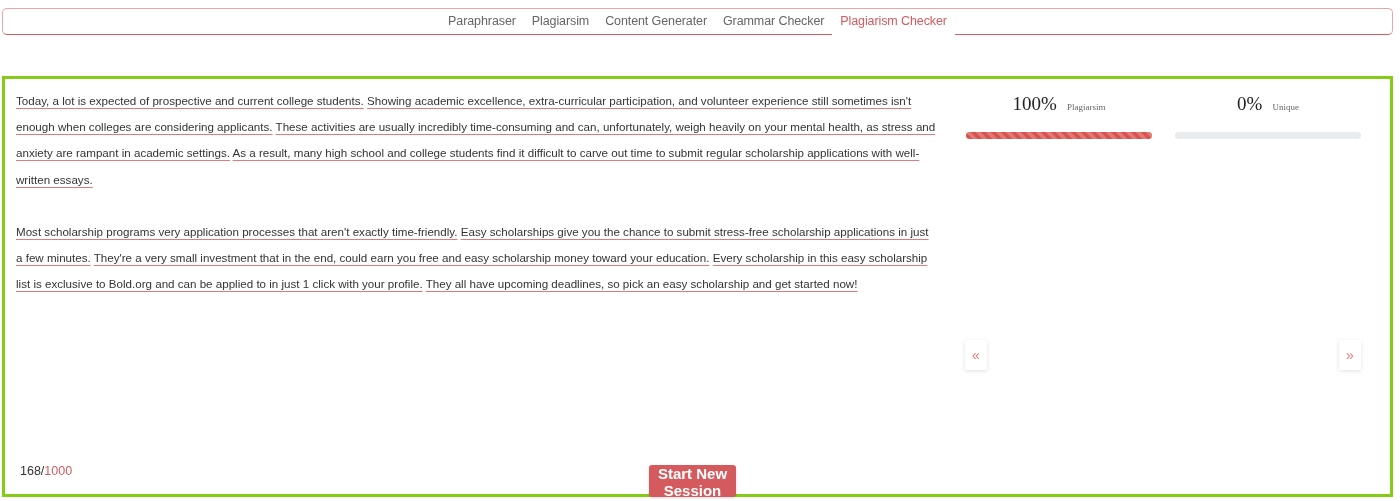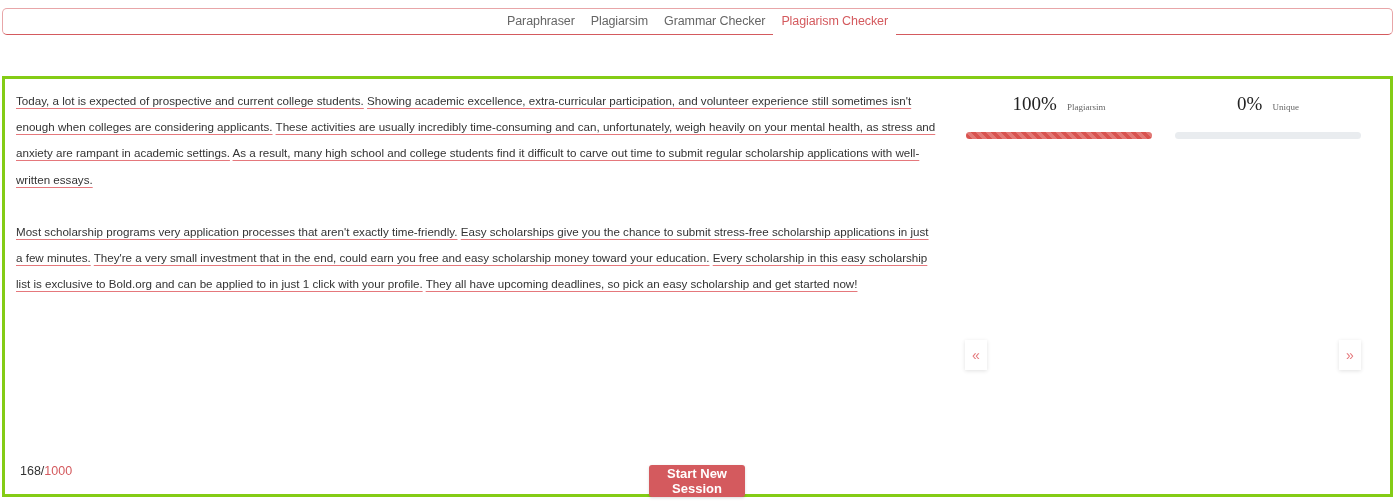--- a/index.html
+++ b/index.html
@@ -78,33 +78,34 @@
       color: #e5787c; font-size: 14px; cursor: pointer;
     }
     .nav-arrow.prev { left: 960px; }
     .nav-arrow.next { left: 1334px; }
 
     .counter {
       position: absolute; left: 15px; top: 385px; font-size: 12.5px; color: #333;
     }
     .counter .max { color: #d45a5e; }
     .start-btn {
-      position: absolute; left: 644px; top: 386px; width: 96px; height: 32px;
+      position: absolute; left: 644px; top: 386px; width: 87px; height: 32px;
       background: #d45a5e; color: #fff; border: none; border-radius: 3px;
-      font-size: 13px; font-weight: bold; cursor: pointer;
+      font-size: 15px; font-weight: bold; cursor: pointer;
       font-family: "Liberation Sans", "DejaVu Sans", sans-serif;
       box-shadow: 0 1px 3px rgba(0,0,0,0.15);
     }
   </style>
 </head>
 <body>
 
 <div class="topnav">
   <div class="tab">Paraphraser</div>
   <div class="tab">Plagiarsim</div>
+  <div class="tab">Content Generater</div>
   <div class="tab">Grammar Checker</div>
   <div class="tab active">Plagiarism Checker</div>
 </div>
 
 <div class="main">
   <div class="text-area">
     <p class="para">
       <span class="sentence">Today, a lot is expected of prospective and current college students.</span>
       <span class="sentence">Showing academic excellence, extra-curricular participation, and volunteer experience still sometimes isn't enough when colleges are considering applicants.</span>
       <span class="sentence">These activities are usually incredibly time-consuming and can, unfortunately, weigh heavily on your mental health, as stress and anxiety are rampant in academic settings.</span>

